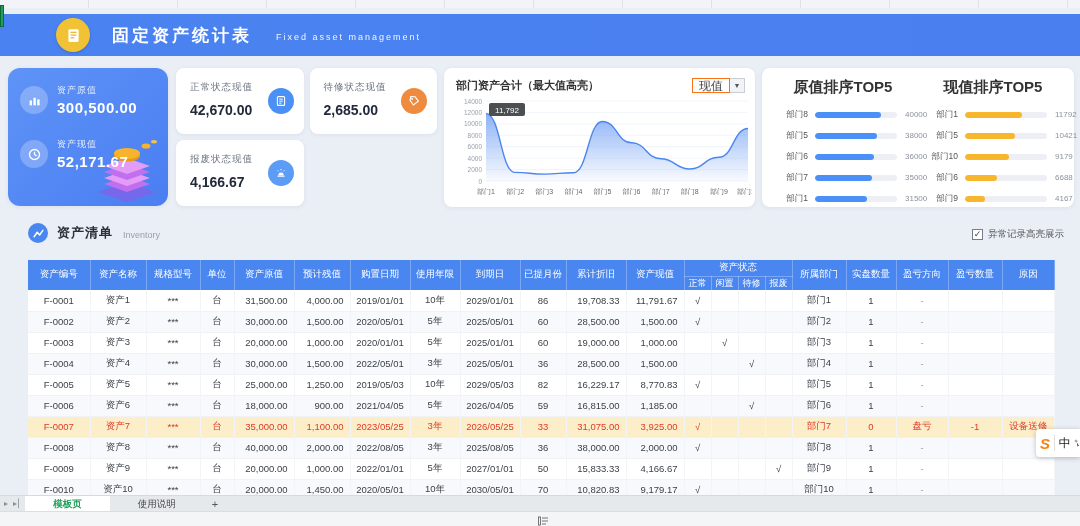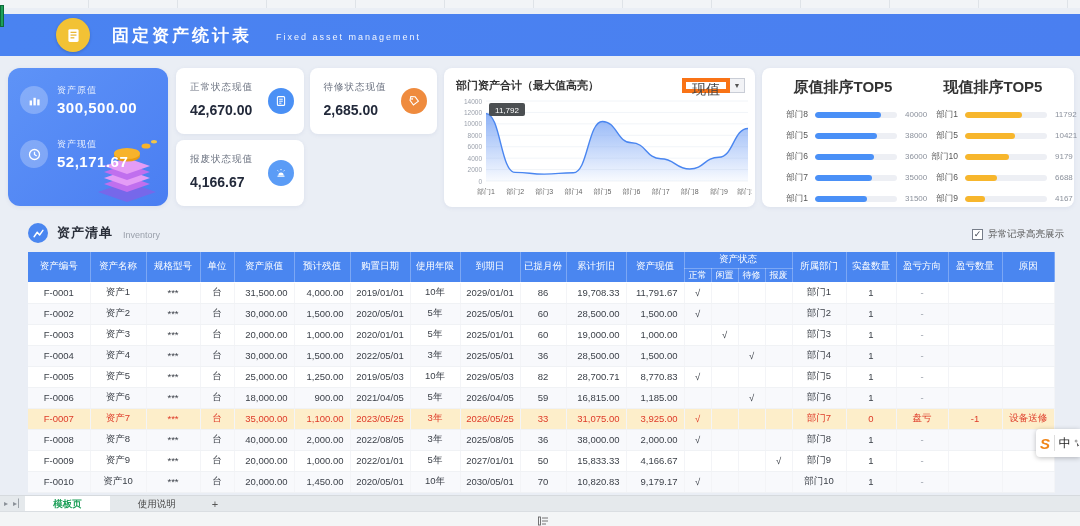--- a/index.html
+++ b/index.html
@@ -42,21 +42,21 @@
     position:relative; padding:13px 10px 0 14px; }
   .sc-label { font-size:9.5px; color:#6b7280; letter-spacing:1px; }
   .sc-value { font-size:14px; font-weight:bold; color:#22293a; margin-top:8px; }
   .sc-ic { position:absolute; right:10px; top:50%; margin-top:-13px; width:26px; height:26px; border-radius:50%;
     display:flex; align-items:center; justify-content:center; color:#fff; font-size:12px; }
 
   .chart-card { left:444px; top:68px; width:311px; height:139px; padding:10px 10px 0 12px; }
   .chart-head { display:flex; align-items:flex-start; }
   .chart-title { font-size:11px; font-weight:bold; color:#333; }
   .chart-select { margin-left:auto; display:flex; }
-  .chart-select .val { border:4px solid #f97316; background:#fff; font-size:14px; color:#444; padding:1px 6px; height:15px; line-height:12px; }
+  .chart-select .val { border:1px solid #f97316; background:#fff; font-size:12px; color:#444; padding:1px 6px; height:15px; line-height:12px; }
   .chart-select .arrow { border:1px solid #c9cdd6; border-left:none; background:#f2f3f6; width:15px; height:15px;
     font-size:7px; color:#555; display:flex; align-items:center; justify-content:center; }
   #line-chart { margin-top:2px; }
 
   .top5-card { left:762px; top:68px; width:312px; height:139px; display:flex; padding:10px 6px 0 6px; }
   .t5col { width:50%; }
   .t5title { font-size:15px; font-weight:bold; color:#333; text-align:center; margin-bottom:7px; }
   .t5row { display:flex; align-items:center; height:21px; }
   .t5label { width:40px; font-size:8.5px; color:#555; text-align:right; flex:0 0 40px; }
   .t5track { width:82px; height:6px; background:#edeff4; border-radius:3px; margin-left:7px; overflow:hidden; flex:0 0 82px; }
@@ -66,21 +66,21 @@
   
   .inv-head { position:absolute; left:28px; top:223px; display:flex; align-items:center;text-align:center; }
   .inv-ic { width:20px; height:20px; border-radius:50%; background:#4a86f0; display:flex; align-items:center; justify-content:center; }
   .inv-title { font-size:13px; font-weight:bold; color:#2a2f3a; margin-left:9px; letter-spacing:1px; }
   .inv-sub { font-size:9px; color:#9aa0ab; margin-left:10px; margin-top:3px; }
   .hl-toggle { position:absolute; right:16px; top:228px; display:flex; align-items:center; }
   .hl-box { width:11px; height:11px; border:1px solid #767d89; background:#fff; font-size:9px; line-height:9px;
     color:#3c4350; text-align:center; }
   .hl-label { font-size:9.5px; color:#555; margin-left:5px; }
 
-  table.inv { position:absolute; left:28px; top:252px; width:1027px; border-collapse:collapse; table-layout:fixed; background:#fff;padding-left:32px; }
+  table.inv { position:absolute; left:28px; top:260px; width:1027px; border-collapse:collapse; table-layout:fixed; background:#fff;padding-left:32px; }
   table.inv th { background:#4a86f0; color:#fff; font-weight:normal; font-size:9.5px;
     border-right:1px solid rgba(255,255,255,.28); border-bottom:1px solid rgba(255,255,255,.28); }
   table.inv thead tr:first-child th { height:16px; }
   table.inv thead tr:last-child th { height:13px; font-size:9px; }
   table.inv td { height:21px; font-size:9.5px; color:#3a3f47; text-align:center;
     border-bottom:1px solid #f0f2f5; border-right:1px solid #f3f4f7; overflow:hidden; white-space:nowrap; }
   table.inv tr:nth-child(even) td { background:#f8f9fc; }
   table.inv td.num { text-align:right; padding-right:6px; }
   table.inv td.dim { color:#9aa0ab; }
   table.inv tr.abnormal td { background:#fdeeca; color:#de3a28; }
@@ -506,21 +506,21 @@
         <td>F-0005</td>
         <td>资产5</td>
         <td>***</td>
         <td>台</td>
         <td class="num">25,000.00</td>
         <td class="num">1,250.00</td>
         <td>2019/05/03</td>
         <td>10年</td>
         <td>2029/05/03</td>
         <td>82</td>
-        <td class="num">28,700.71</td>
+        <td class="num">16,229.17</td>
         <td class="num">8,770.83</td>
         <td class="chk">√</td>
         <td></td>
         <td></td>
         <td></td>
         <td>部门5</td>
         <td>1</td>
         <td class="dim">-</td>
         <td></td>
         <td></td>

